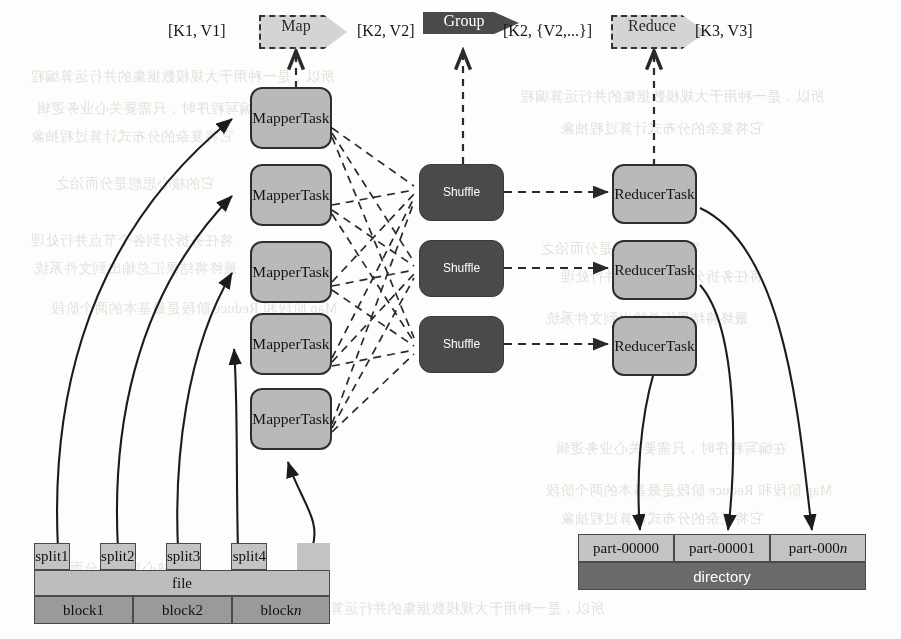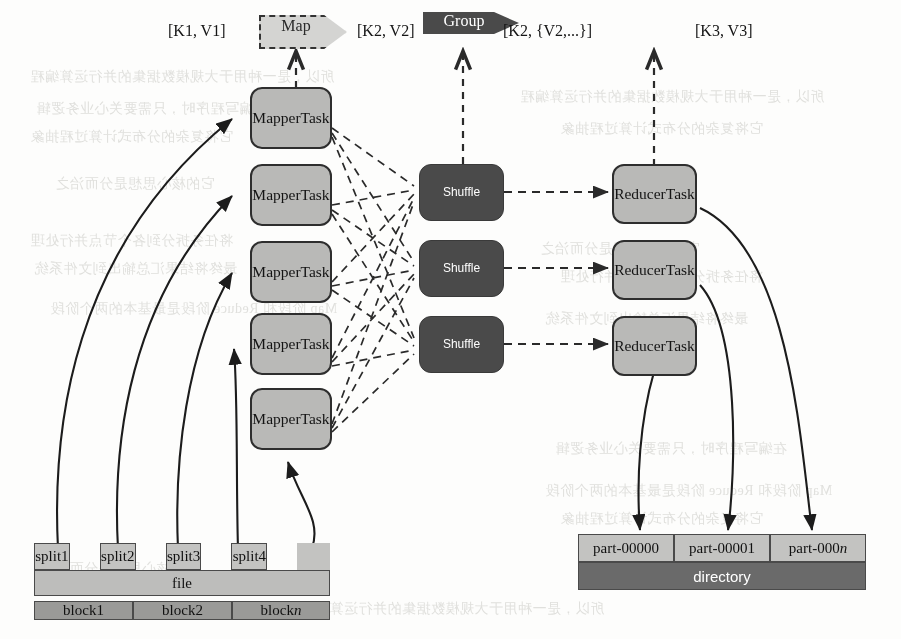--- a/index.html
+++ b/index.html
@@ -236,20 +236,23 @@
   </div>
 
   <div class="kv" style="left:357px; top:22px;">[K2, V2]</div>
 
   <div class="stage-arrow stage-dark" style="left:423px; top:12px; width:96px; height:22px;">
     <span class="lbl">Group</span>
   </div>
 
   <div class="kv" style="left:503px; top:22px;">[K2, {V2,...}]</div>
 
+  <div class="stage-arrow stage-light" style="left:611px; top:15px; width:96px; height:34px;">
+    <span class="lbl">Reduce</span>
+  </div>
 
   <div class="kv" style="left:695px; top:22px;">[K3, V3]</div>
 
   <div class="node node-mapper" style="left:250px; top:87px; width:82px; height:62px;">
     <span>Mapper</span>
     <span>Task</span>
   </div>
   <div class="node node-mapper" style="left:250px; top:164px; width:82px; height:62px;">
     <span>Mapper</span>
     <span>Task</span>
@@ -295,21 +298,21 @@
     <div class="bar-row" style="height:27px;gap:30px;">
       <div class="cell cell-light" style="width:60px;">split1</div>
       <div class="cell cell-light" style="width:60px;">split2</div>
       <div class="cell cell-light" style="width:60px;">split3</div>
       <div class="cell cell-light" style="width:60px;">split4</div>
       <div class="cell cell-blank" style="width:56px;"></div>
     </div>
     <div class="bar-row" style="height:26px;">
       <div class="cell cell-file" style="width:296px;">file</div>
     </div>
-    <div class="bar-row" style="height:28px;align-items:center;">
+    <div class="bar-row" style="height:28px;">
       <div class="cell cell-dark" style="width:99px;">block1</div>
       <div class="cell cell-dark" style="width:99px;">block2</div>
       <div class="cell cell-dark" style="width:98px;">block<i>n</i></div>
     </div>
   </div>
 
   <div class="barstack" style="left:578px; top:534px; width:288px;">
     <div class="bar-row" style="height:28px;">
       <div class="cell cell-light" style="width:96px;">part-00000</div>
       <div class="cell cell-light" style="width:96px;">part-00001</div>

